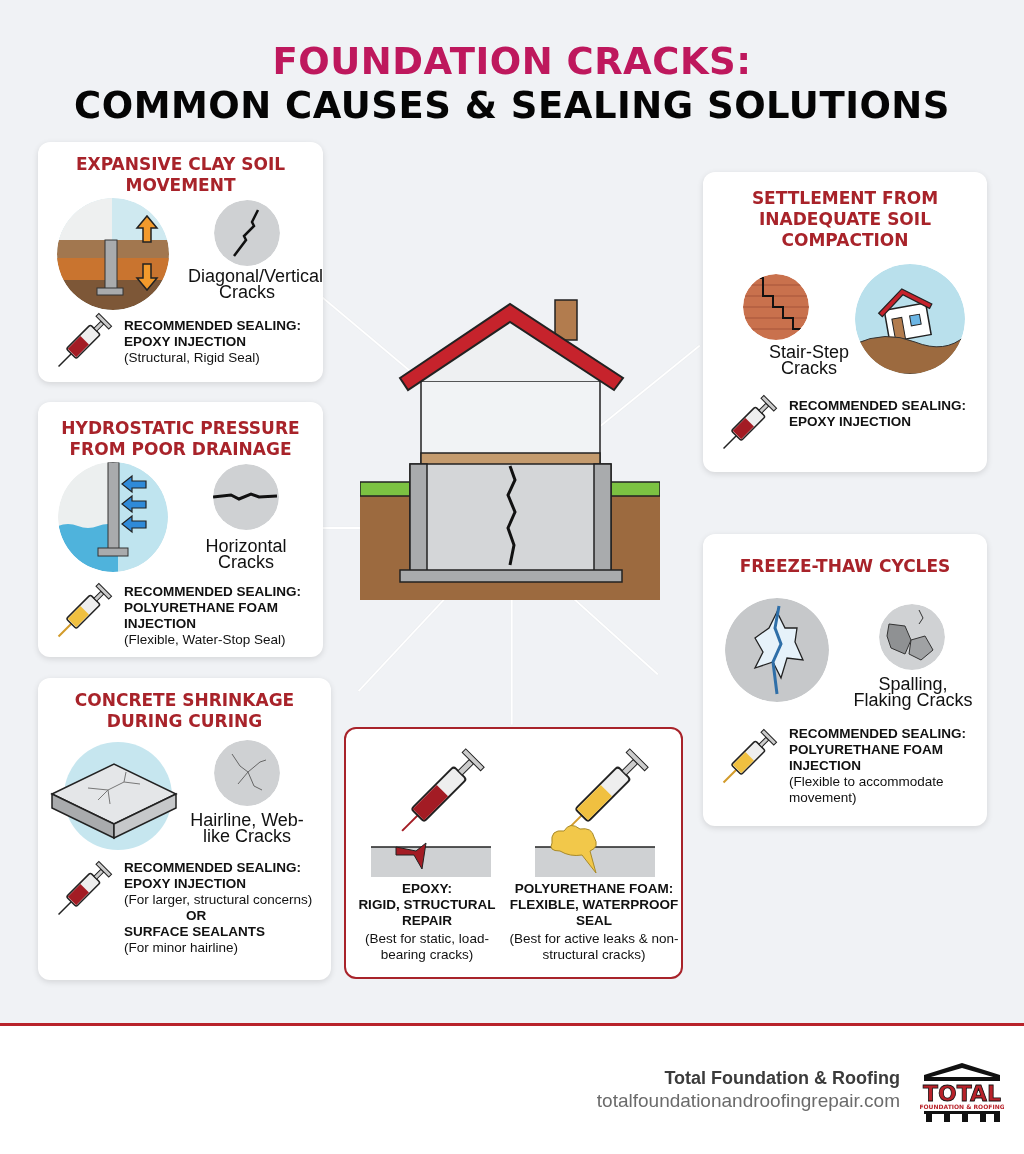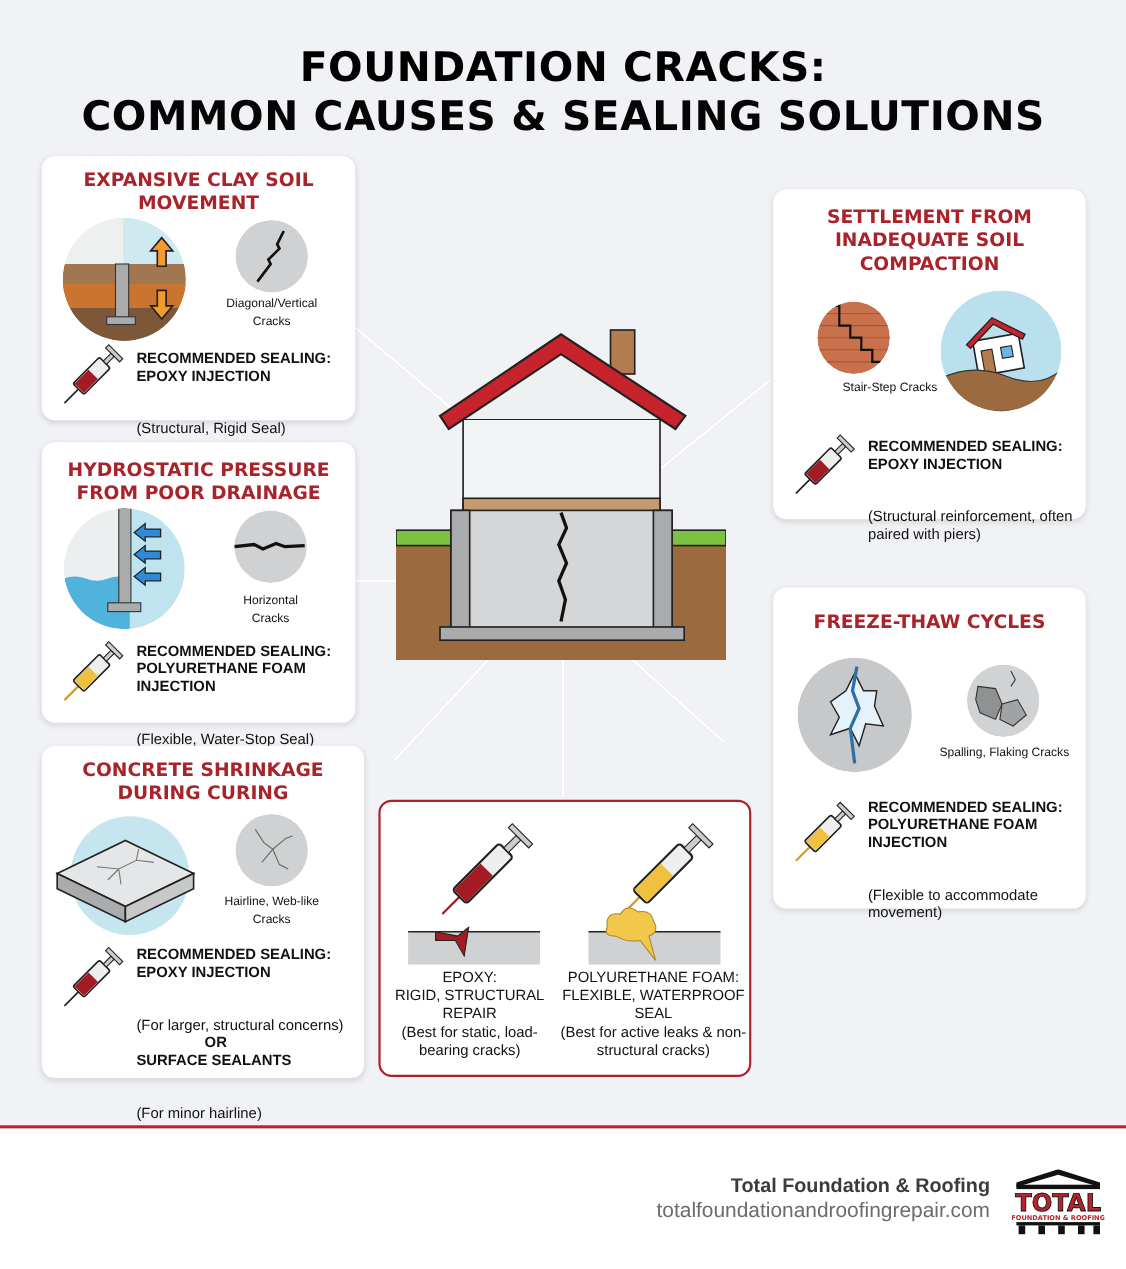--- a/index.html
+++ b/index.html
@@ -8,46 +8,46 @@
     background: #f0f2f5;
     font-family: "Liberation Sans", sans-serif;
     position: relative;
     color: #111;
   }
   .title {
     position: absolute; left: 0; right: 0; text-align: center;
     font-family: "DejaVu Sans", sans-serif; font-weight: bold;
     letter-spacing: 0.5px;
   }
-  .title-1 { top: 40px; font-size: 37px; color: #000000; }
+  .title-1 { top: 40px; font-size: 37px; color: #be185d; }
   .title-2 { top: 84px; font-size: 37px; color: #050505; }
 
   .card {
     position: absolute; background: #fff; border-radius: 12px;
     box-shadow: 0 2px 6px rgba(0,0,0,0.12);
   }
   .card-title {
     font-family: "DejaVu Sans", sans-serif; font-weight: bold; color: #a8232a;
     text-align: center; font-size: 17px; line-height: 21px;
   }
   .circle { position: absolute; border-radius: 50%; overflow: hidden; }
-  .crack-label { position: absolute; text-align: center; font-size: 11px; line-height: 16px; color: #111; }
+  .crack-label { position: absolute; text-align: center; font-size: 18px; line-height: 16px; color: #111; }
   .seal { position: absolute; font-size: 13.5px; line-height: 16px; }
   .seal .head { font-weight: bold; display: block; }
-  .seal .sub { display: block; margin-top: 32px; }
+  .seal .sub { display: block; }
   .syringe { position: absolute; }
 
   .conn { position: absolute; height: 1.5px; background: #fff; transform-origin: 0 50%; box-shadow: 0 0 1px rgba(0,0,0,0.08); }
 
   .compare {
     position: absolute; left: 344px; top: 727px; width: 339px; height: 252px;
     background: #fff; border: 2px solid #a8232a; border-radius: 12px;
   }
   .compare .col { position: absolute; top: 152px; text-align: center; font-size: 13.5px; line-height: 16px; }
-  .compare .col .h { font-weight: normal; display: block; }
+  .compare .col .h { font-weight: bold; display: block; }
 
   .footer-line { position: absolute; left: 0; right: 0; top: 1023px; height: 3px; background: #b8222a; }
   .footer { position: absolute; left: 0; right: 0; top: 1026px; bottom: 0; background: #fff; }
   .brand { position: absolute; right: 124px; top: 1066px; text-align: right; }
   .brand-name { font-size: 18px; font-weight: bold; color: #3b3b3b; display: block; line-height: 24px; }
   .brand-url { font-size: 19px; color: #6b6b6b; display: block; line-height: 22px; }
   .logo { position: absolute; left: 920px; top: 1063px; width: 84px; height: 60px; }
 </style>
 </head>
 <body>
@@ -156,21 +156,20 @@
       <line x1="-4" y1="31" x2="14" y2="31" stroke="#222" stroke-width="1.5"></line>
       <rect x="14" y="24" width="34" height="14" rx="2" fill="#eee" stroke="#222" stroke-width="1.5"></rect>
       <rect x="15" y="25" width="18" height="12" fill="#a31c24"></rect>
       <rect x="48" y="29" width="10" height="4" fill="#ccc" stroke="#222"></rect>
       <rect x="58" y="22" width="4" height="18" fill="#ccc" stroke="#222"></rect>
     </g>
   </svg>
   <div class="seal" style="left:86px;top:226px;width:196px;">
     <span class="head">RECOMMENDED SEALING:</span>
     <span class="head">EPOXY INJECTION</span>
-    <span class="sub">(Structural reinforcement, often paired with piers)</span>
   </div>
 </div>
 
 <div class="card" style="left:38px;top:402px;width:285px;height:255px;">
   <div class="card-title" style="position:absolute;left:10px;right:10px;top:16px;">HYDROSTATIC PRESSURE FROM POOR DRAINAGE</div>
   <svg class="circle" style="left:20px;top:60px;" width="110" height="110" viewBox="0 0 110 110">
     <clipPath id="c4">
         <circle cx="55" cy="55" r="55"></circle>
       </clipPath>
     <g clip-path="url(#c4)">

